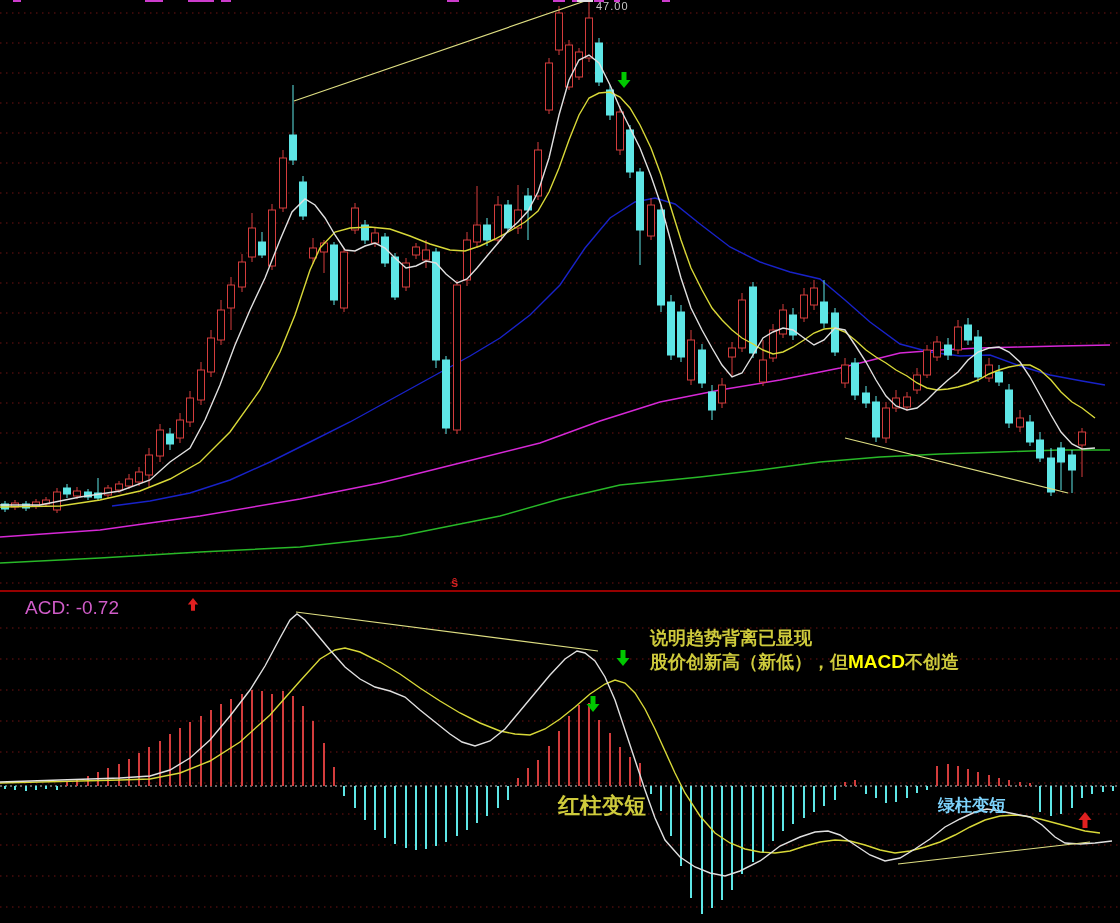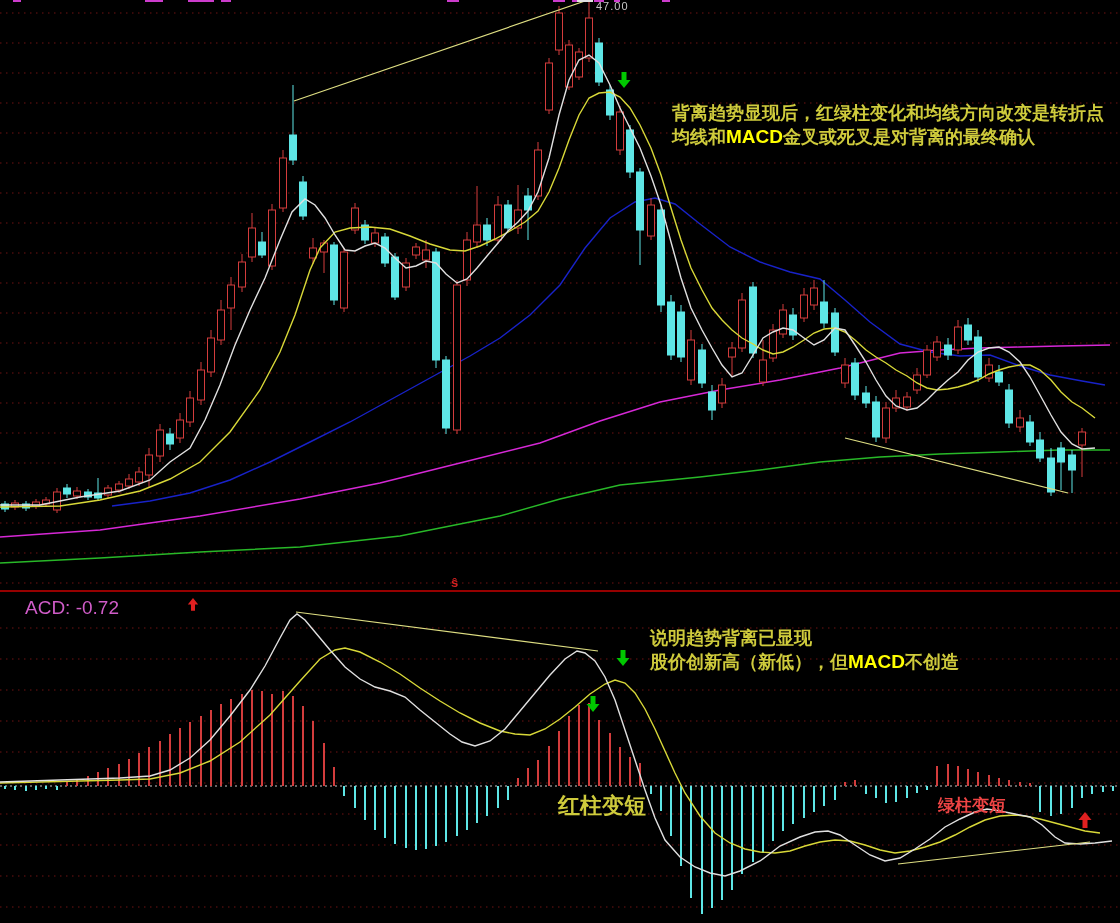--- a/index.html
+++ b/index.html
@@ -7,21 +7,21 @@
          font-family:"Liberation Sans", sans-serif;}
   svg{position:absolute;left:0;top:0;}
   .lbl{position:absolute;white-space:nowrap;line-height:1;}
   .price-high{left:596px;top:1px;font-size:11px;color:#c8c8c8;letter-spacing:1px;}
   .annot{color:#cfcb3c;font-size:18px;font-weight:bold;}
   .a-line{height:23px;}
   .hl{color:#ffff00;font-size:19px;}
   #annot-top{left:672px;top:104px;}
   #annot-macd{left:650px;top:629px;}
   #lbl-red-shorter{left:558px;top:795px;font-size:22px;font-weight:bold;color:#cfcb3c;}
-  #lbl-green-shorter{left:938px;top:797px;font-size:17px;font-weight:bold;color:#ef4444;}
+  #lbl-green-shorter{left:938px;top:797px;font-size:17px;font-weight:bold;color:#7dd3fc;}
   #macd-val{left:2px;top:598px;font-size:19px;color:#d05cc8;margin-left:23px;}
   #sep-glyph{left:451px;top:576px;font-size:13px;font-weight:bold;color:#d42020;}
 </style>
 </head>
 <body>
 
 <div id="stage">
   <svg id="cv" width="1120" height="923">
       <line x1="0" y1="13" x2="1120" y2="13" stroke="#6e1212" stroke-width="1" stroke-dasharray="1.5 4.5"></line>
       <line x1="0" y1="43" x2="1120" y2="43" stroke="#6e1212" stroke-width="1" stroke-dasharray="1.5 4.5"></line>
@@ -400,24 +400,20 @@
       <path d="M577,1L593,1" fill="none" stroke="#e0e0e0" stroke-width="2"></path>
       <path d="M624,88L617.5,80L621.5,80L621.5,72L626.5,72L626.5,80L630.5,80Z" fill="#00c800"></path>
       <path d="M623,666L616.5,658L620.5,658L620.5,650L625.5,650L625.5,658L629.5,658Z" fill="#00c800"></path>
       <path d="M593,712L586.5,704L590.5,704L590.5,696L595.5,696L595.5,704L599.5,704Z" fill="#00c800"></path>
       <path d="M1085,812L1078.5,820L1082.5,820L1082.5,828L1087.5,828L1087.5,820L1091.5,820Z" fill="#e02020"></path>
       <path d="M193,598L187.8,604.4L191,604.4L191,610.8L195,610.8L195,604.4L198.2,604.4Z" fill="#e02020"></path>
     </svg>
 
   <div class="lbl price-high">47.00</div>
 
-  <div class="lbl annot" id="annot-top">
-    <div class="a-line"><span>背离趋势显现后，红绿柱变化和均线方向改变是转折点</span></div>
-    <div class="a-line"><span>均线和</span><span class="hl">MACD</span><span>金叉或死叉是对背离的最终确认</span></div>
-  </div>
 
   <div class="lbl annot" id="annot-macd">
     <div class="a-line"><span>说明趋势背离已显现</span></div>
     <div class="a-line"><span>股价创新高（新低），但</span><span class="hl">MACD</span><span>不创造</span></div>
   </div>
 
   <div class="lbl" id="lbl-red-shorter">红柱变短</div>
   <div class="lbl" id="lbl-green-shorter">绿柱变短</div>
 
   <div class="lbl" id="macd-val"><span>ACD: -0.72</span></div>

